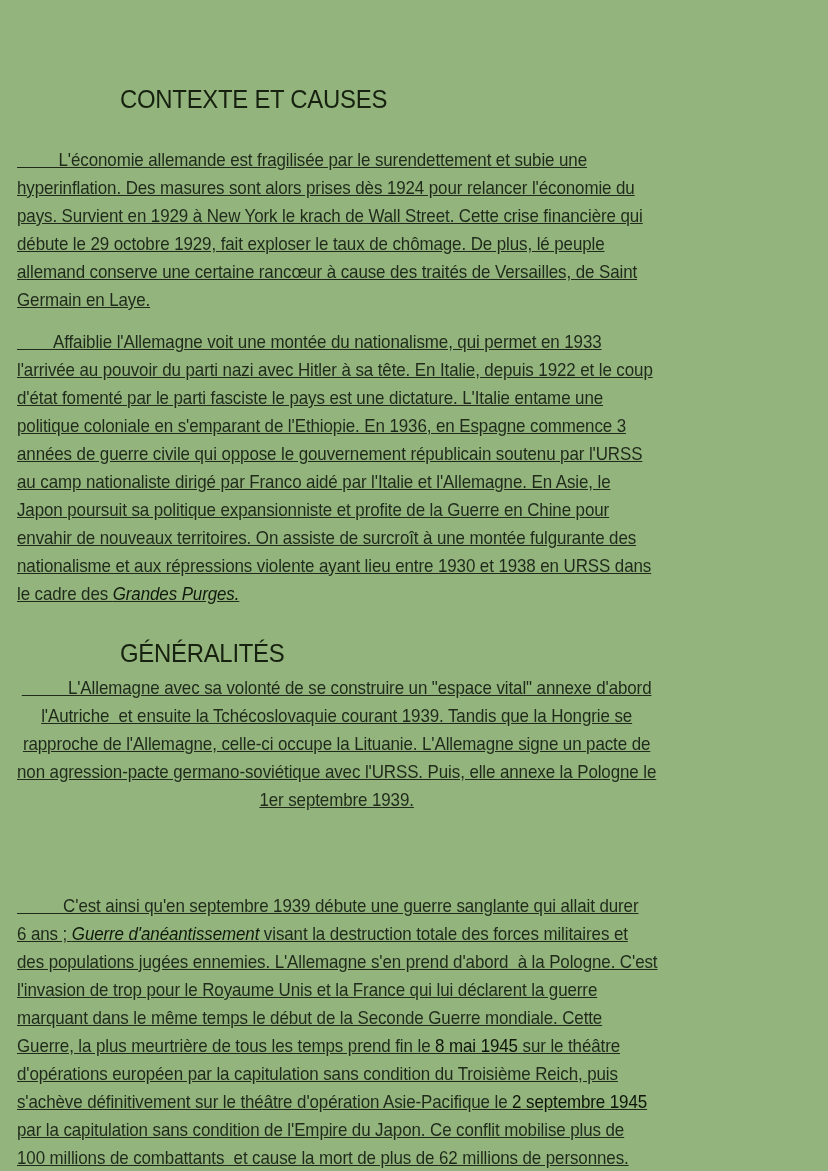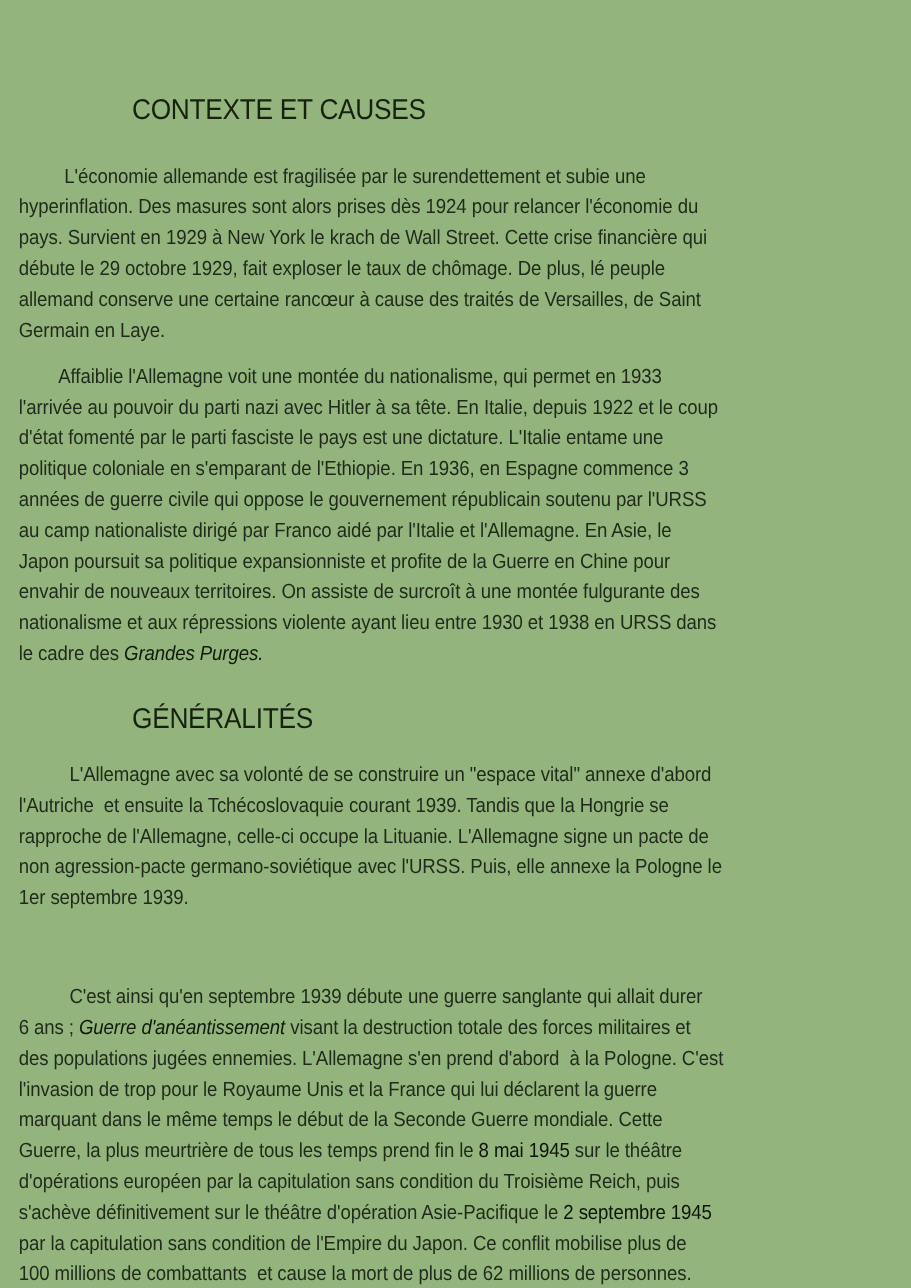--- a/index.html
+++ b/index.html
@@ -24,20 +24,21 @@
     margin: 0;
     transform: scaleX(0.92);
     transform-origin: left center;
     white-space: nowrap;
     color: #17210f;
   }
   .para {
     position: absolute;
     left: 17px;
     margin: 0;
+    text-decoration: underline;
   }
   .line {
     display: block;
     height: 28px;
     line-height: 28px;
     font-size: 18.5px;
     white-space: nowrap;
     transform: scaleX(0.915);
     transform-origin: left center;
     letter-spacing: -0.1px;
@@ -66,21 +67,21 @@
     <span class="line"><span style="white-space: pre;">années de guerre civile qui oppose le gouvernement républicain soutenu par l'URSS</span></span>
     <span class="line"><span style="white-space: pre;">au camp nationaliste dirigé par Franco aidé par l'Italie et l'Allemagne. En Asie, le</span></span>
     <span class="line"><span style="white-space: pre;">Japon poursuit sa politique expansionniste et profite de la Guerre en Chine pour</span></span>
     <span class="line"><span style="white-space: pre;">envahir de nouveaux territoires. On assiste de surcroît à une montée fulgurante des</span></span>
     <span class="line"><span style="white-space: pre;">nationalisme et aux répressions violente ayant lieu entre 1930 et 1938 en URSS dans</span></span>
     <span class="line"><span style="white-space: pre;">le cadre des </span><span class="it" style="white-space: pre;">Grandes Purges.</span></span>
   </div>
 
 <h1 class="heading" style="top:638px;">GÉNÉRALITÉS</h1>
 
-<div class="para" style="top:690px;">
+<div class="para" style="top:674px;text-align:center;">
     <span class="line"><span style="white-space: pre;">          L'Allemagne avec sa volonté de se construire un "espace vital" annexe d'abord</span></span>
     <span class="line"><span style="white-space: pre;">l'Autriche  et ensuite la Tchécoslovaquie courant 1939. Tandis que la Hongrie se</span></span>
     <span class="line"><span style="white-space: pre;">rapproche de l'Allemagne, celle-ci occupe la Lituanie. L'Allemagne signe un pacte de</span></span>
     <span class="line"><span style="white-space: pre;">non agression-pacte germano-soviétique avec l'URSS. Puis, elle annexe la Pologne le</span></span>
     <span class="line"><span style="white-space: pre;">1er septembre 1939.</span></span>
   </div>
 <div class="para" style="top:892px;">
     <span class="line"><span style="white-space: pre;">          C'est ainsi qu'en septembre 1939 débute une guerre sanglante qui allait durer</span></span>
     <span class="line"><span style="white-space: pre;">6 ans ; </span><span class="it" style="white-space: pre;">Guerre d'anéantissement</span><span style="white-space: pre;"> visant la destruction totale des forces militaires et</span></span>
     <span class="line"><span style="white-space: pre;">des populations jugées ennemies. L'Allemagne s'en prend d'abord  à la Pologne. C'est</span></span>

